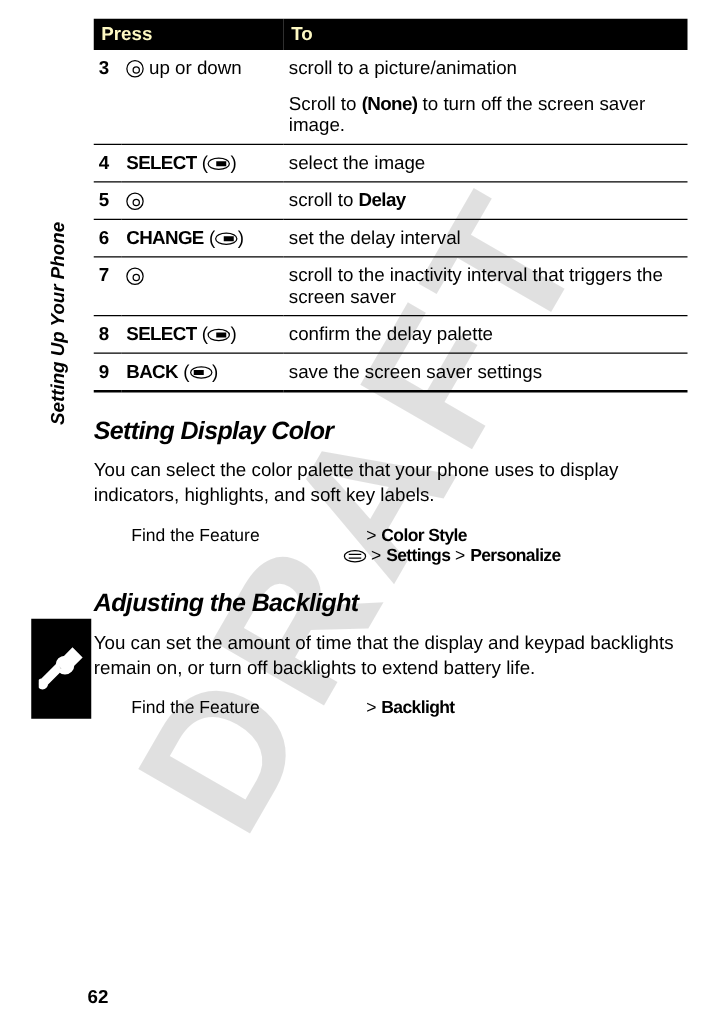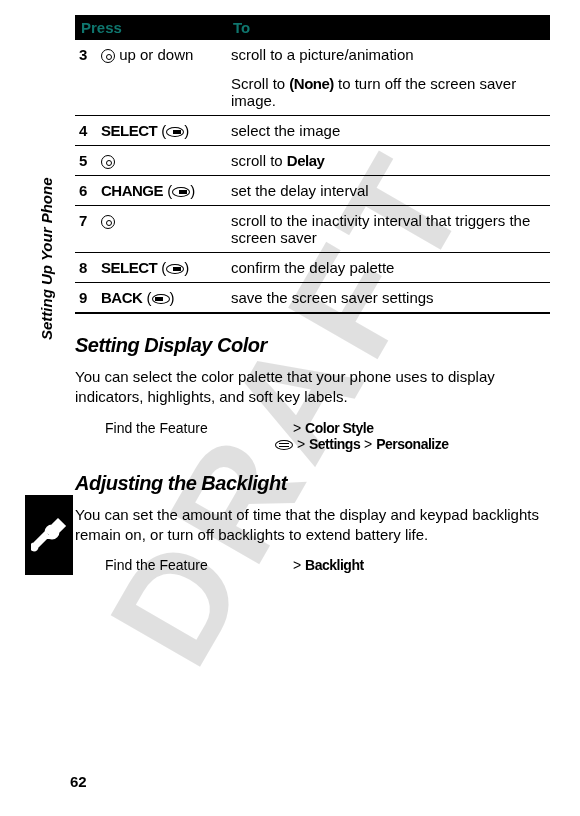--- a/index.html
+++ b/index.html
@@ -49,21 +49,21 @@
     }
     .sidebar-icon svg { width: 36px; height: 36px; }
     .content {
       position: absolute;
       left: 75px;
       right: 30px;
       top: 15px;
       z-index: 1;
     }
     table { width: 100%; border-collapse: collapse; font-size: 15px; }
-    thead tr { background: #000; color: #0f766e; }
+    thead tr { background: #000; color: #fef9c3; }
     thead th { text-align: left; padding: 4px 6px; font-weight: bold; font-size: 15px; }
     tbody td { border-bottom: 1px solid #000; padding: 6px 4px; vertical-align: top; }
     tbody tr:last-child td { border-bottom: 2px solid #000; }
     .step-num { font-weight: bold; width: 22px; }
     .press-col { width: 130px; }
     .cond { font-family: Arial, sans-serif; font-weight: 900; letter-spacing: -0.5px; font-stretch: condensed; }
     .softkey-icon { display: inline-block; width: 18px; height: 10px; border: 1px solid #000; border-radius: 50%; position: relative; vertical-align: middle; }
     .softkey-icon::after { content: ""; position: absolute; width: 8px; height: 4px; background: #000; top: 2px; }
     .softkey-right::after { right: 2px; }
     .softkey-left::after { left: 2px; }
@@ -72,21 +72,21 @@
     .menu-icon { display: inline-block; width: 18px; height: 10px; border: 1px solid #000; border-radius: 50%; position: relative; vertical-align: middle; }
     .menu-icon::before, .menu-icon::after { content: ""; position: absolute; background: #000; height: 1px; width: 10px; left: 3px; }
     .menu-icon::before { top: 2px; }
     .menu-icon::after { top: 5px; }
     h2.section { font-style: italic; font-weight: 900; font-size: 20px; margin-top: 20px; margin-bottom: 10px; letter-spacing: -0.5px; }
     p.body { font-size: 15px; line-height: 1.35; margin-bottom: 12px; }
     .feature-row { display: flex; font-size: 14px; margin-bottom: 14px; margin-left: 30px; }
     .feature-label { font-weight: 400; width: 170px; flex-shrink: 0; }
     .feature-path { flex: 1; }
     .feature-path-line { display: block; }
-    .page-num { position: absolute; left: 70px; bottom: 26px; font-weight: bold; font-size: 15px; }
+    .page-num { position: absolute; left: 70px; bottom: 10px; font-weight: bold; font-size: 15px; }
   </style>
 </head>
 <body>
 
 <div class="watermark">DRAFT</div>
 
 <div class="sidebar-text">Setting Up Your Phone</div>
 
 <div class="sidebar-icon">
   <svg viewBox="0 0 24 24" fill="none" stroke="#fff" stroke-width="2">

